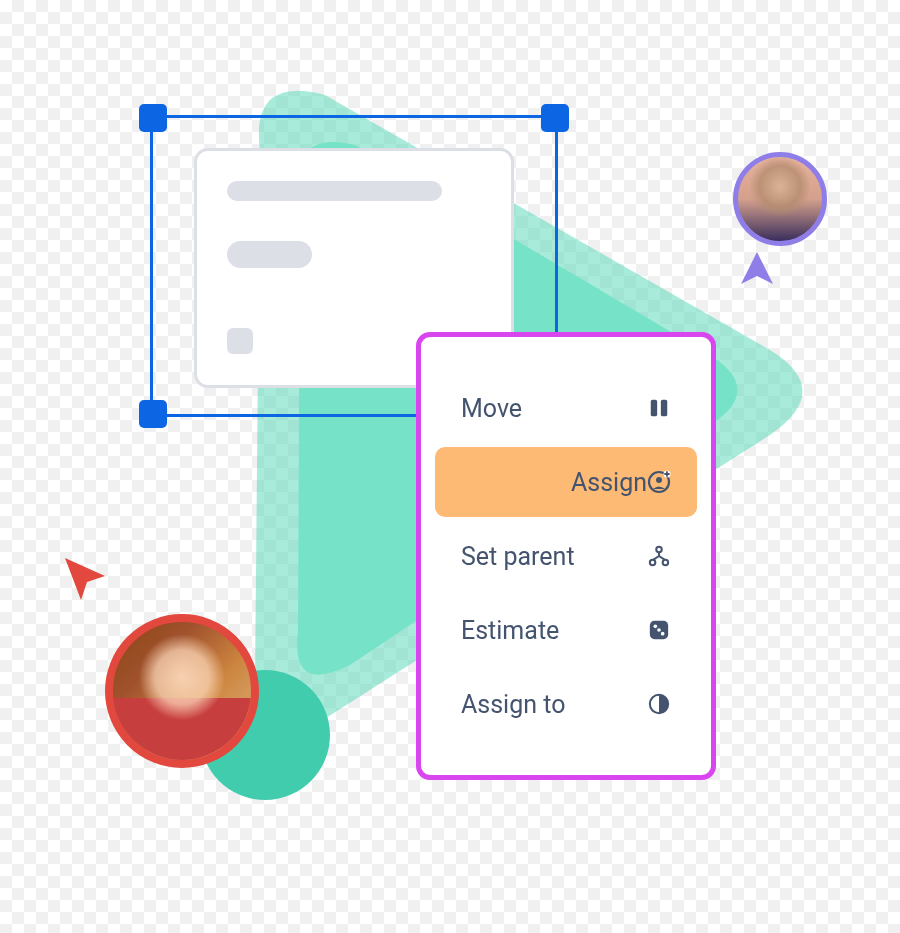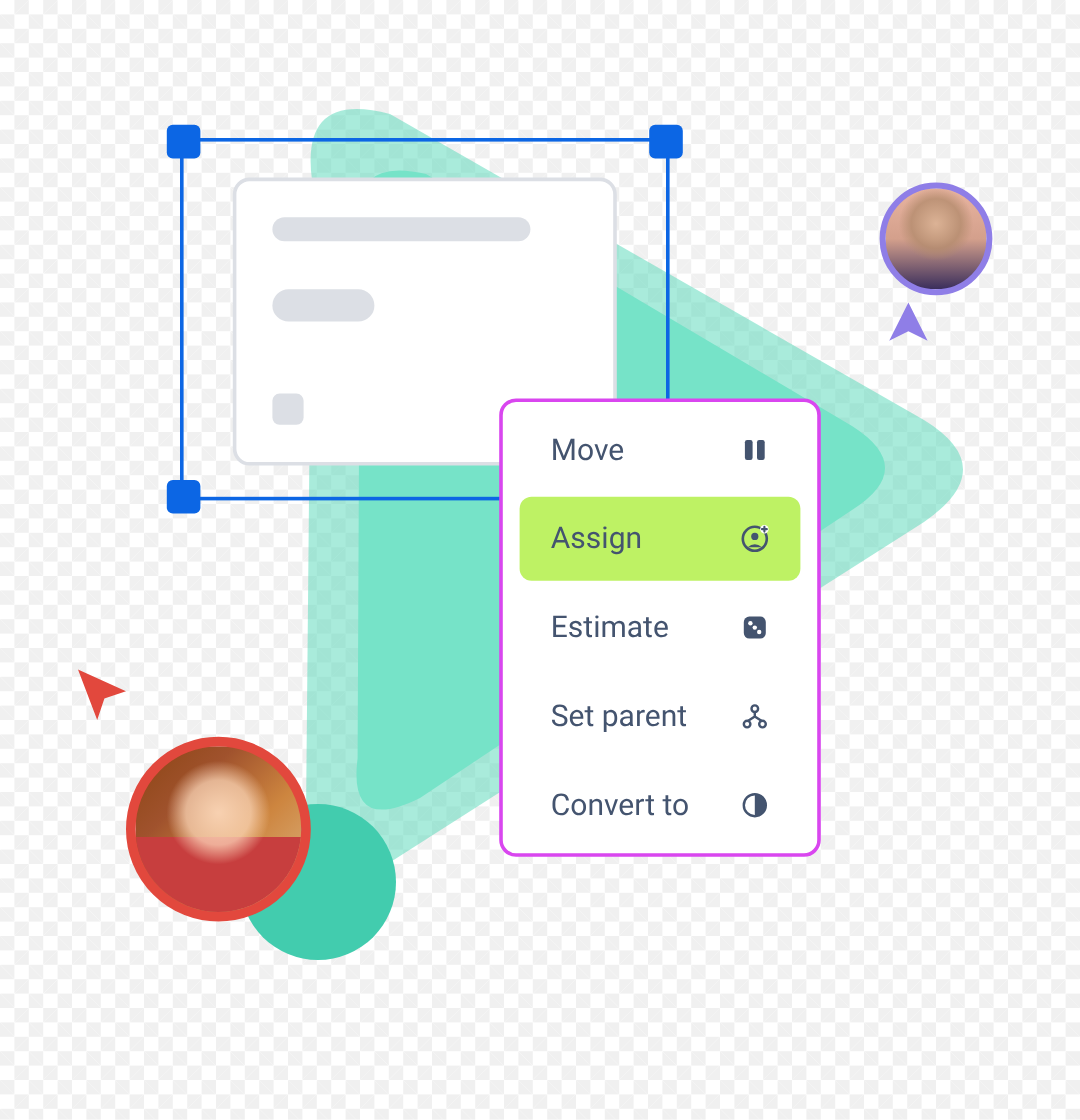--- a/index.html
+++ b/index.html
@@ -91,38 +91,39 @@
       height: 26px;
       background: #DCDFE5;
       border-radius: 6px;
     }
     
     
     .context-menu {
       position: absolute;
       left: 416px;
       top: 332px;
-      width: 268px;
+      width: 300px;
       background: #fff;
-      border: 3px solid #d946ef;
+      border: 5px solid #d946ef;
       border-radius: 14px;
-      padding: 1px 0;
+      padding: 32px 0;
     }
     .menu-item {
       display: flex;
       align-items: center;
       justify-content: space-between;
       padding: 0 26px;
       height: 70px;
       margin: 4px 14px;
       border-radius: 10px;
       cursor: pointer;
     }
     .menu-item.highlighted {
-      background: #bef264;
+      background: #fdba74;
+      justify-content: flex-end;
     }
     .menu-label {
       font-size: 25px;
       color: #44546F;
       font-weight: 400;
     }
     .menu-icon {
       width: 24px;
       height: 24px;
       display: flex;
@@ -228,43 +229,43 @@
       <svg viewBox="0 0 24 24" width="24" height="24">
           <circle cx="12" cy="12" r="10" fill="none" stroke="#44546F" stroke-width="2.2"></circle>
           <circle cx="12" cy="10" r="3" fill="#44546F"></circle>
           <path d="M 6 19 Q 12 14 18 19" fill="#44546F"></path>
           <circle cx="20" cy="4" r="3.5" fill="#fff"></circle>
           <path d="M 20 2 L 20 6 M 18 4 L 22 4" stroke="#44546F" stroke-width="1.8" stroke-linecap="round"></path>
         </svg>
     </span>
   </div>
   <div class="menu-item">
+    <span class="menu-label">Set parent</span>
+    <span class="menu-icon">
+      <svg viewBox="0 0 24 24" width="22" height="22" fill="none" stroke="#44546F" stroke-width="2.2">
+          <circle cx="12" cy="5" r="3"></circle>
+          <circle cx="5" cy="19" r="3"></circle>
+          <circle cx="19" cy="19" r="3"></circle>
+          <path d="M 12 8 L 12 12 M 12 12 L 6 16 M 12 12 L 18 16"></path>
+        </svg>
+    </span>
+  </div>
+  <div class="menu-item">
     <span class="menu-label">Estimate</span>
     <span class="menu-icon">
       <svg viewBox="0 0 24 24" width="22" height="22">
           <rect x="2" y="2" width="20" height="20" rx="5" fill="#44546F"></rect>
           <circle cx="8" cy="8" r="2" fill="#fff"></circle>
           <circle cx="12" cy="12" r="2" fill="#fff"></circle>
           <circle cx="16" cy="16" r="2" fill="#fff"></circle>
         </svg>
     </span>
   </div>
   <div class="menu-item">
-    <span class="menu-label">Set parent</span>
-    <span class="menu-icon">
-      <svg viewBox="0 0 24 24" width="22" height="22" fill="none" stroke="#44546F" stroke-width="2.2">
-          <circle cx="12" cy="5" r="3"></circle>
-          <circle cx="5" cy="19" r="3"></circle>
-          <circle cx="19" cy="19" r="3"></circle>
-          <path d="M 12 8 L 12 12 M 12 12 L 6 16 M 12 12 L 18 16"></path>
-        </svg>
-    </span>
-  </div>
-  <div class="menu-item">
-    <span class="menu-label">Convert to</span>
+    <span class="menu-label">Assign to</span>
     <span class="menu-icon">
       <svg viewBox="0 0 24 24" width="22" height="22">
           <circle cx="12" cy="12" r="10" fill="none" stroke="#44546F" stroke-width="2.2"></circle>
           <path d="M 12 2 A 10 10 0 0 1 12 22 Z" fill="#44546F"></path>
         </svg>
     </span>
   </div>
 </div>
 
 <div class="cursor-red">

